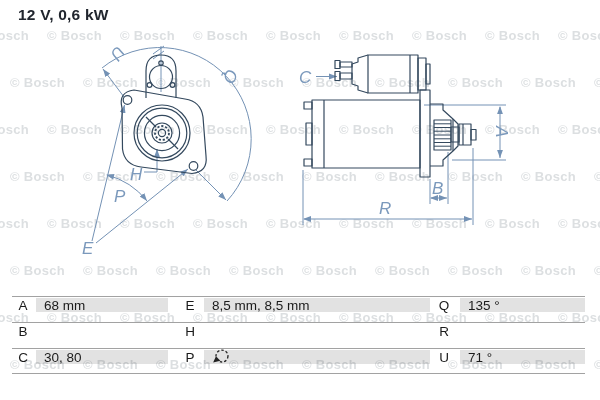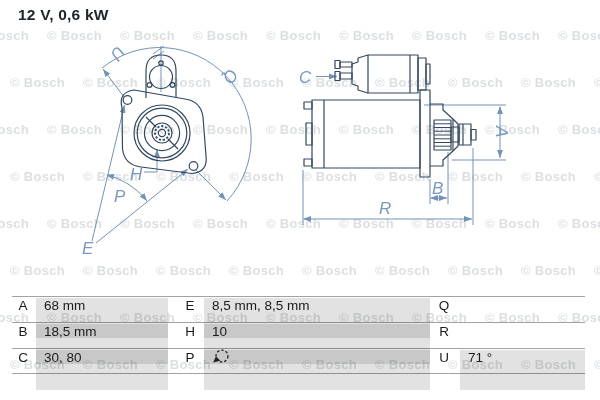--- a/index.html
+++ b/index.html
@@ -17,21 +17,21 @@
   .dim-lbl{fill:#7b99bc;font:italic 17px "Liberation Sans",sans-serif;}
   
   #power{position:absolute;left:18px;top:6px;z-index:3;font:600 15.5px "Liberation Sans",sans-serif;
          color:#21262e;letter-spacing:.2px;}
   
   #table{position:absolute;inset:0;z-index:3;}
   #tbl-title{position:absolute;left:20px;top:277px;font:bold 14.5px "Liberation Sans",sans-serif;color:#121212;}
   .t-line{position:absolute;left:12px;width:573px;height:1.4px;background:#a2a2a2;}
   .t-letter{position:absolute;width:26px;height:23px;text-align:center;line-height:23px;
             font:13.5px "Liberation Sans",sans-serif;color:#1b1b1b;}
-  .t-value{position:absolute;height:40px;line-height:23px;padding-left:8px;box-sizing:border-box;
+  .t-value{position:absolute;height:14px;line-height:23px;padding-left:8px;box-sizing:border-box;
            font:13.5px "Liberation Sans",sans-serif;color:#1b1b1b;background:rgba(0,0,0,0.115);}
   .r0{top:298px;} .r1{top:324px;} .r2{top:349.5px;}
   .lc0{left:10px;} .lc1{left:177px;} .lc2{left:431px;}
   .vc0{left:36px;width:132px;} .vc1{left:204px;width:226px;} .vc2{left:460px;width:125px;}
   .rot-icon{display:inline-block;vertical-align:middle;margin-top:-3px;}
 </style>
 </head>
 <body>
 
 <div id="stage">
@@ -222,35 +222,34 @@
 
   <div id="table">
     <div class="t-line" style="top:295.5px"></div>
     <div class="t-line" style="top:322px"></div>
     <div class="t-line" style="top:347.5px"></div>
     <div class="t-line" style="top:373px"></div>
 
     <div class="t-letter r0 lc0">A</div>
     <div class="t-value  r0 vc0">68 mm</div>
     <div class="t-letter r1 lc0">B</div>
-    <div class="t-value  r1 vc0">18,5 mm</div>
     <div class="t-letter r2 lc0">C</div>
     <div class="t-value  r2 vc0">30, 80</div>
 
     <div class="t-letter r0 lc1">E</div>
     <div class="t-value  r0 vc1">8,5 mm, 8,5 mm</div>
     <div class="t-letter r1 lc1">H</div>
-    <div class="t-value  r1 vc1">10</div>
     <div class="t-letter r2 lc1">P</div>
     <div class="t-value  r2 vc1">
       <svg class="rot-icon" width="19" height="19" viewBox="0 0 20 20">
         <circle cx="10.5" cy="9.5" r="6.3" fill="none" stroke="#222" stroke-width="1.4" stroke-dasharray="2.6,2.1"></circle>
         <polygon points="1.2,16.2 8.8,14.6 4.2,9.8" fill="#222"></polygon>
       </svg>
     </div>
 
     <div class="t-letter r0 lc2">Q</div>
+    <div class="t-value  r0 vc2">135 °</div>
     <div class="t-letter r1 lc2">R</div>
     <div class="t-letter r2 lc2">U</div>
     <div class="t-value  r2 vc2">71 °</div>
   </div>
 
 </div>
 
 </body></html>

